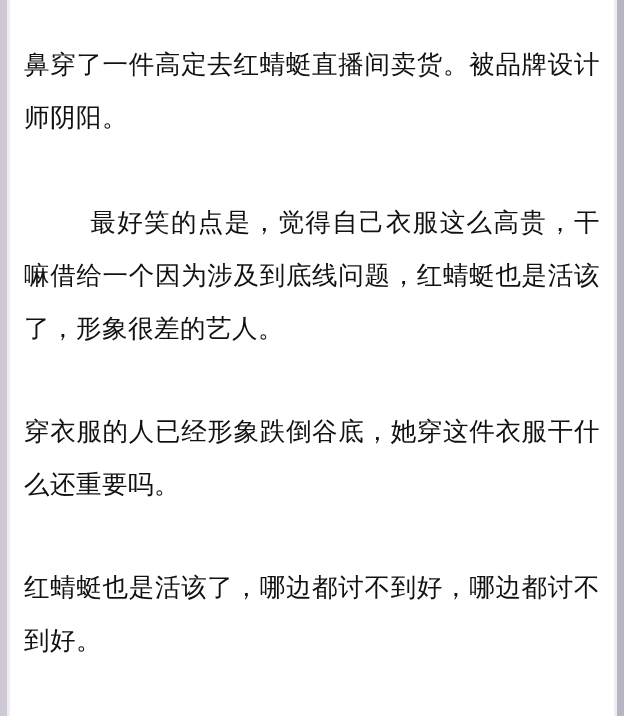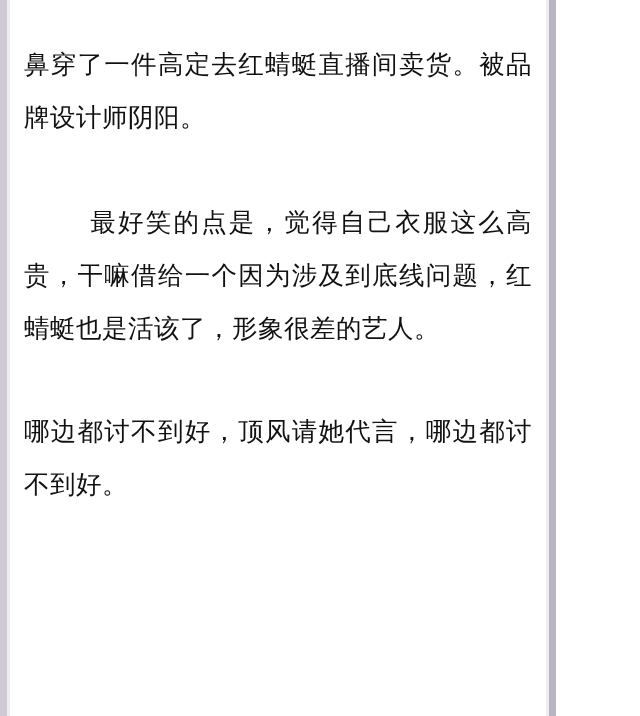--- a/index.html
+++ b/index.html
@@ -7,21 +7,21 @@
     padding: 0;
     background: #ffffff;
   }
   body {
     width: 640px;
     height: 716px;
     font-family: "DejaVu Sans", "Liberation Sans", sans-serif;
   }
   .page {
     position: relative;
-    width: 556px;
+    width: 624px;
     height: 716px;
     background: #ffffff;
     box-sizing: border-box;
     overflow: hidden;
   }
   
   .edge {
     position: absolute;
     top: 0;
     width: 7px;
@@ -67,15 +67,16 @@
 
 <div class="page">
   <div class="edge left"></div>
   <div class="edge-inner left"></div>
   <div class="edge right"></div>
   <div class="edge-inner right"></div>
 
   <div class="content">
     <p class="para p1">鼻穿了一件高定去红蜻蜓直播间卖货。被品牌设计师阴阳。</p>
     <p class="para p2">最好笑的点是，觉得自己衣服这么高贵，干嘛借给一个因为涉及到底线问题，红蜻蜓也是活该了，形象很差的艺人。</p>
-    <p class="para p4">哪边都讨不到好，顶风请她代言，哪边都讨不到好。</p>
+    <p class="para p3">穿衣服的人已经形象跌倒谷底，她穿这件衣服干什么还重要吗。</p>
+    <p class="para p4">红蜻蜓也是活该了，哪边都讨不到好，哪边都讨不到好。</p>
   </div>
 </div>
 
 </body></html>

